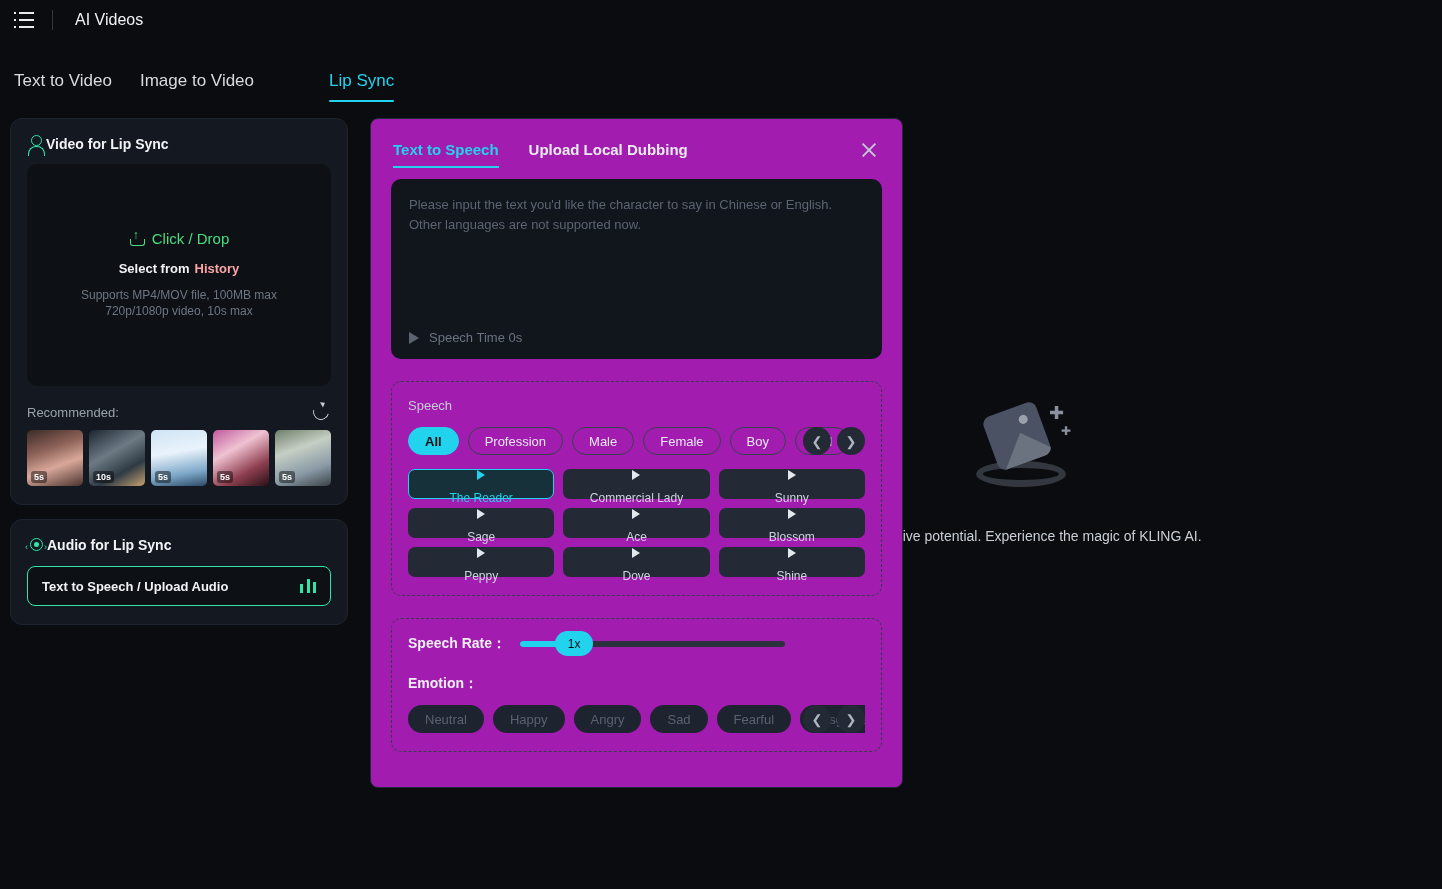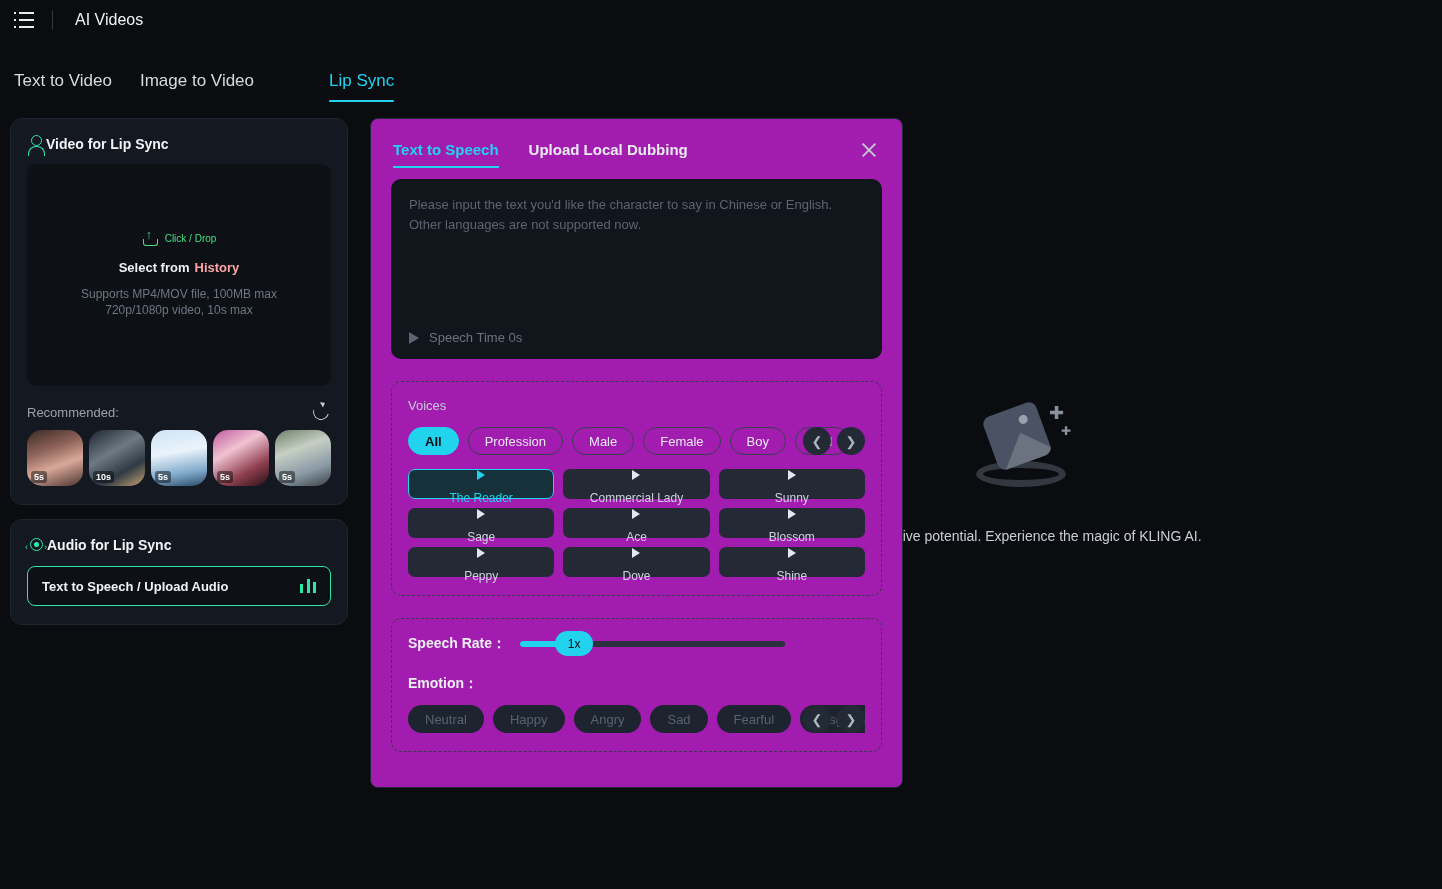--- a/index.html
+++ b/index.html
@@ -67,42 +67,42 @@
     border: 1.6px solid #2ee6a8; border-radius: 50%; }
   .icon-audio .core { position: absolute; left: 7px; top: 6px; width: 5px; height: 5px;
     background: #2ee6a8; border-radius: 50%; }
   .icon-audio .tick { position: absolute; top: 7px; color: #2ee6a8; font-size: 9px; line-height: 1; }
   .icon-audio .tick.l { left: -2px; } .icon-audio .tick.r { right: -2px; }
 
   .dropzone { margin: 0 16px; height: 222px; background: #0d1116; border-radius: 10px;
     display: flex; flex-direction: column; align-items: center; justify-content: center;
     cursor: pointer; }
   .dz-row { display: flex; align-items: center; gap: 8px; }
-  .dz-main { font-size: 10px; color: #4ade80; }
+  .dz-main { font-size: 15px; color: #4ade80; }
   .icon-upload { width: 15px; height: 15px; position: relative; }
   .icon-upload::before { content:""; position:absolute; left:1px; bottom:0; width:13px; height:6px;
     border: 1.6px solid #4ade80; border-top: none; border-radius: 0 0 3px 3px; }
   .icon-upload::after { content:"\2191"; position:absolute; left:4px; top:-3px;
     color:#4ade80; font-size:12px; font-weight:bold; }
   .dz-sub { margin-top: 14px; font-size: 13px; font-weight: bold; color: #f0f2f5; }
   .dz-sub a { color: #fca5a5; font-weight: bold; margin-left: 5px; cursor: pointer; }
   .dz-note { margin-top: 12px; font-size: 12px; color: #6d7684; text-align: center;
     line-height: 1.3; }
 
   .rec-row { display: flex; align-items: center; justify-content: space-between;
     padding: 18px 18px 10px 16px; }
   .rec-label { font-size: 13px; color: #9aa2ad; }
   .icon-refresh { width: 16px; height: 16px; border: 1.6px solid #c6ccd4; border-radius: 50%;
     border-right-color: transparent; border-top-color: transparent; transform: rotate(-30deg);
     cursor: pointer; position: relative; }
   .icon-refresh::after { content:""; position:absolute; right:-1px; top:-2px; width:0;height:0;
     border-left:4px solid #c6ccd4; border-top:3px solid transparent; border-bottom:3px solid transparent; }
 
   .thumbs { display: flex; gap: 6px; padding: 0 16px 18px; }
-  .thumb { position: relative; width: 58px; height: 56px; border-radius: 15px; overflow: hidden;
+  .thumb { position: relative; width: 58px; height: 56px; border-radius: 5px; overflow: hidden;
     cursor: pointer; }
   .thumb .dur { position: absolute; left: 4px; bottom: 3px; font-size: 9px; font-weight: bold;
     color: #fff; background: rgba(0,0,0,.45); padding: 1px 3px; border-radius: 3px; }
   .t1 { background: linear-gradient(160deg,#3b2a26 0%,#8d6258 35%,#d9a89a 62%,#4a332e 100%); }
   .t2 { background: linear-gradient(150deg,#1b2530 0%,#6d7a84 40%,#2e3a44 70%,#c8a271 100%); }
   .t3 { background: linear-gradient(170deg,#cfe4f5 0%,#eaf3fb 40%,#7ea8c9 75%,#2b4a66 100%); }
   .t4 { background: linear-gradient(150deg,#c05a9e 0%,#f0c2d2 35%,#8e3f4f 70%,#2a1016 100%); }
   .t5 { background: linear-gradient(160deg,#6e7f6a 0%,#c6cfc4 35%,#8a9aa6 70%,#3a4246 100%); }
 
   .audio-card { margin-top: 14px; }
@@ -283,21 +283,21 @@
 
     <div class="tta-wrap">
       <div class="tta-ph">Please input the text you'd like the character to say in Chinese or English. Other languages are not supported now.</div>
       <div class="tta-foot">
         <div class="play-tri"></div>
         <div class="tta-time">Speech Time 0s</div>
       </div>
     </div>
 
     <div class="sect">
-      <div class="sect-title">Voices</div>
+      <div class="sect-title">Speech</div>
       <div class="chips">
         <div class="chip active">All</div>
         <div class="chip">Profession</div>
         <div class="chip">Male</div>
         <div class="chip">Female</div>
         <div class="chip">Boy</div>
         <div class="chip">Girl</div>
         <div class="arrows">
           <div class="arrow">❮</div>
           <div class="arrow">❯</div>

